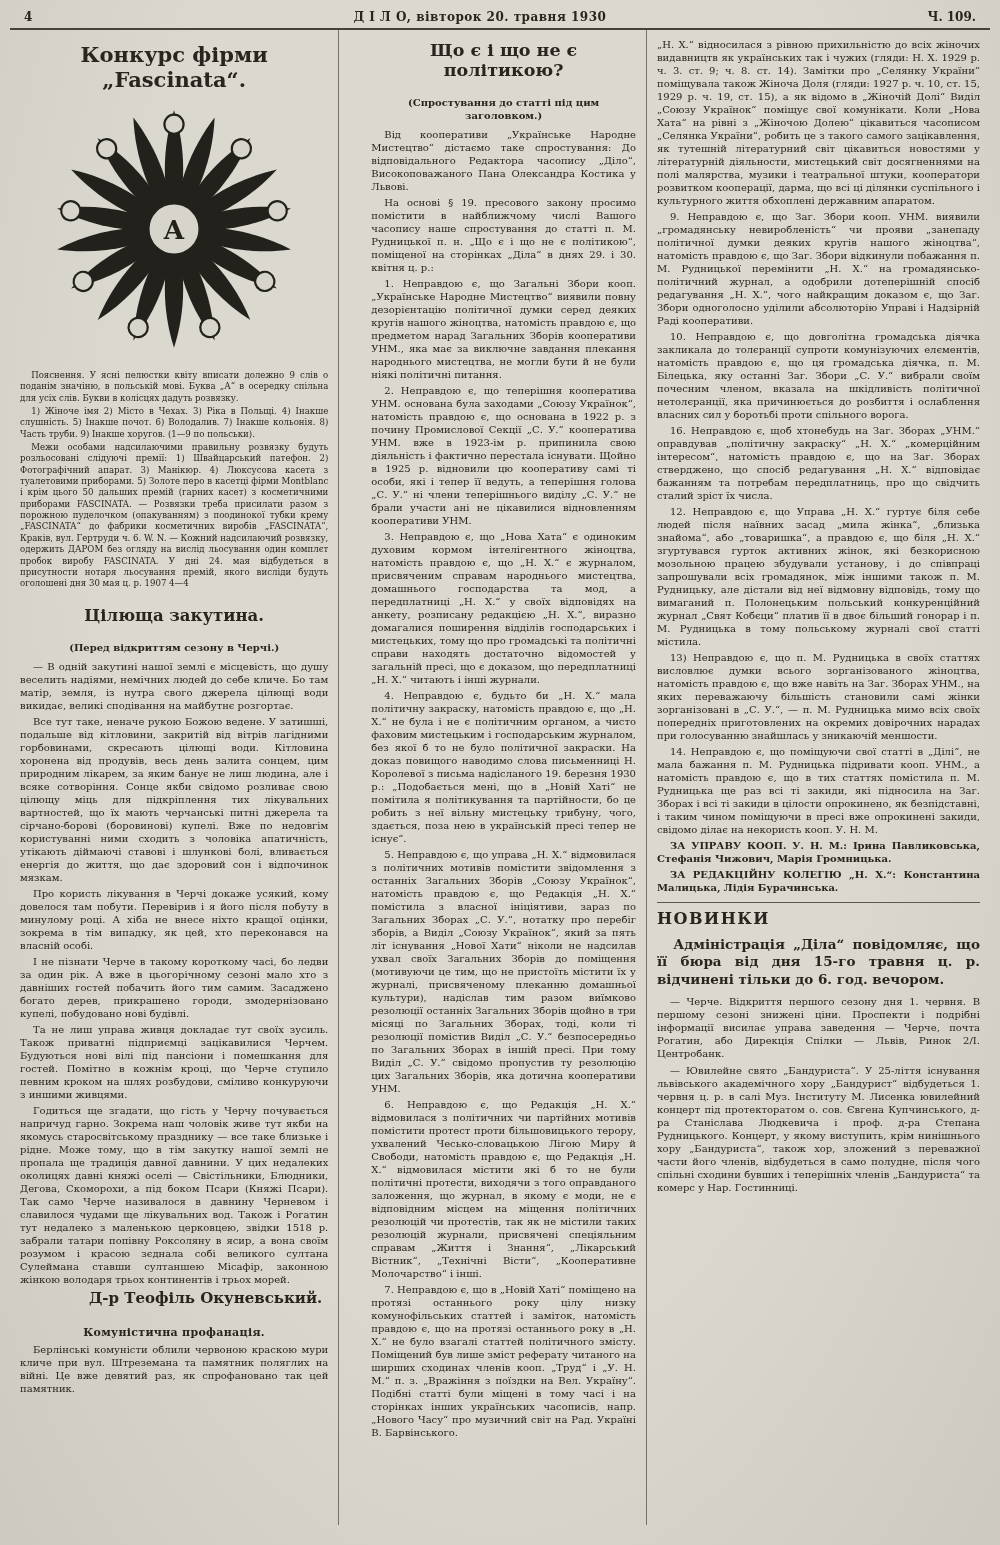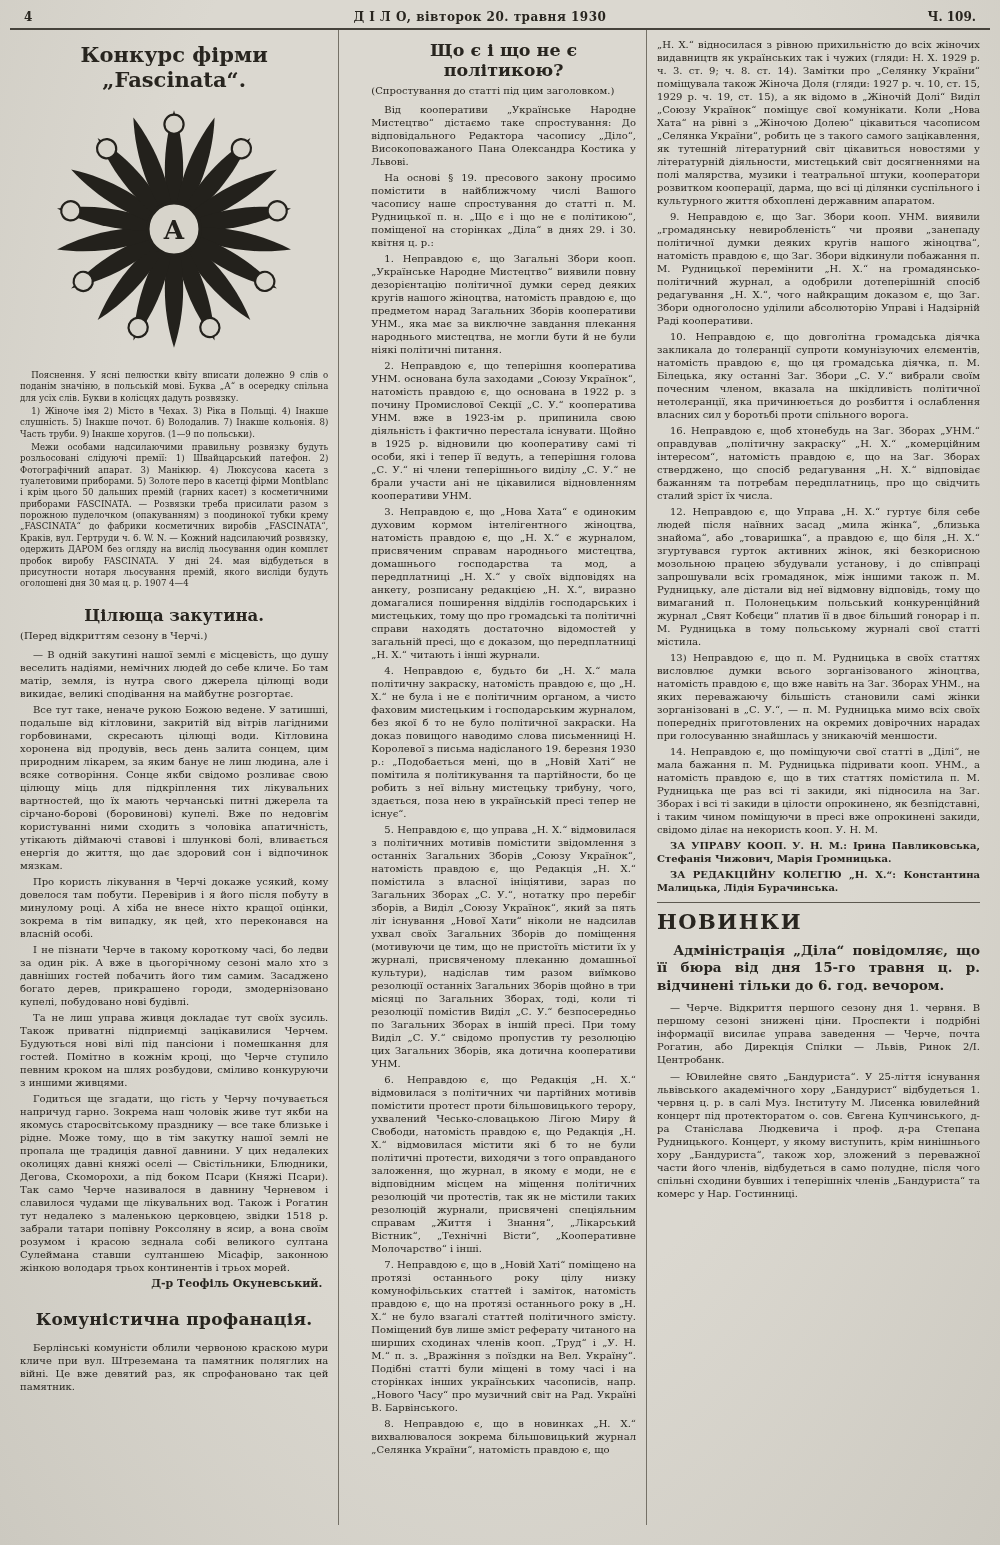--- a/index.html
+++ b/index.html
@@ -27,27 +27,27 @@
   .col-mid   { width: 31.5%; border-left: 1px solid #757167; border-right: 1px solid #757167; padding-left: 32px; }
   .col-right { width: 35%; }
 
   p { margin: 0 0 3px; text-align: justify; text-indent: 1.3em; font-size: 10px; line-height: 1.3; }
   .no-indent { text-indent: 0; }
   .smallprint p { font-size: 8.6px; line-height: 1.32; margin-bottom: 2px; }
 
   .h-contest { font-size: 21px; font-weight: bold; text-align: center; margin: 4px 0 6px; }
   .flower-wrap { text-align: center; margin: 2px 0 6px; }
   .h-article { font-size: 16.5px; font-weight: bold; text-align: center; margin: 16px 0 2px; }
-  .h-article-sm { font-size: 17px; font-weight: bold; text-align: center; margin: 18px 0 12px; letter-spacing: .3px; }
-  .subtitle { text-align: left; font-weight: normal; font-size: 10px; margin: 4px 0 6px; text-indent: 0; }
+  .h-article-sm { font-size: 11px; font-weight: bold; text-align: center; margin: 18px 0 4px; letter-spacing: .3px; }
+  .subtitle { text-align: center; font-weight: bold; font-size: 10px; margin: 16px 0 6px; text-indent: 0; }
   .h-mid { font-size: 17.5px; font-weight: bold; text-align: center; margin: 2px 0 3px; }
-  .signature { text-align: right; font-weight: bold; font-size: 11px; text-indent: 0; margin: 2px 6px 4px 0; }
+  .signature { text-align: right; font-weight: bold; font-size: 15px; text-indent: 0; margin: 2px 6px 4px 0; }
   .sig-line { font-weight: bold; text-indent: 1.3em; }
   .rule { border: none; border-top: 1px solid #5c584f; margin: 8px 0 6px; }
-  .h-news { font-size: 21px; font-weight: bold; letter-spacing: 1.5px; margin: 4px 0 8px; text-align: left; }
+  .h-news { font-size: 16px; font-weight: bold; letter-spacing: 1.5px; margin: 4px 0 8px; text-align: left; }
   .lead { font-weight: bold; font-size: 13.5px; line-height: 1.28; text-indent: 1.2em; margin-bottom: 7px; }
   .news-item { margin-bottom: 4px; }
 </style>
 </head>
 <body>
 
 <div class="page">
 
   <header class="masthead">
     <span>4</span>
@@ -130,21 +130,20 @@
       <div>
           <p>Від кооперативи „Українське Народне Мистецтво“ дістаємо таке спростування: До відповідального Редактора часопису „Діло“, Високоповажаного Пана Олександра Костика у Львові.</p>
           <p>На основі § 19. пресового закону просимо помістити в найближчому числі Вашого часопису наше спростування до статті п. М. Рудницької п. н. „Що є і що не є політикою“, поміщеної на сторінках „Діла“ в днях 29. і 30. квітня ц. р.:</p>
           <p>1. Неправдою є, що Загальні Збори кооп. „Українське Народне Мистецтво“ виявили повну дезорієнтацію політичної думки серед деяких кругів нашого жіноцтва, натомість правдою є, що предметом нарад Загальних Зборів кооперативи УНМ., яка має за виключне завдання плекання народнього мистецтва, не могли бути й не були ніякі політичні питання.</p>
           <p>2. Неправдою є, що теперішня кооператива УНМ. основана була заходами „Союзу Українок“, натомість правдою є, що основана в 1922 р. з почину Промислової Секції „С. У.“ кооператива УНМ. вже в 1923-ім р. припинила свою діяльність і фактично перестала існувати. Щойно в 1925 р. відновили цю кооперативу самі ті особи, які і тепер її ведуть, а теперішня голова „С. У.“ ні члени теперішнього виділу „С. У.“ не брали участи ані не цікавилися відновленням кооперативи УНМ.</p>
           <p>3. Неправдою є, що „Нова Хата“ є одиноким духовим кормом інтелігентного жіноцтва, натомість правдою є, що „Н. Х.“ є журналом, присвяченим справам народнього мистецтва, домашнього господарства та мод, а передплатниці „Н. Х.“ у своїх відповідях на анкету, розписану редакцією „Н. Х.“, виразно домагалися поширення відділів господарських і мистецьких, тому що про громадські та політичні справи находять достаточно відомостей у загальній пресі, що є доказом, що передплатниці „Н. Х.“ читають і інші журнали.</p>
           <p>4. Неправдою є, будьто би „Н. Х.“ мала політичну закраску, натомість правдою є, що „Н. Х.“ не була і не є політичним органом, а чисто фаховим мистецьким і господарським журналом, без якої б то не було політичної закраски. На доказ повищого наводимо слова письменниці Н. Королевої з письма надісланого 19. березня 1930 р.: „Подобається мені, що в „Новій Хаті“ не помітила я політикування та партійности, бо це робить з неї вільну мистецьку трибуну, чого, здається, поза нею в українській пресі тепер не існує“.</p>
           <p>5. Неправдою є, що управа „Н. Х.“ відмовилася з політичних мотивів помістити звідомлення з останніх Загальних Зборів „Союзу Українок“, натомість правдою є, що Редакція „Н. Х.“ помістила з власної ініціятиви, зараз по Загальних Зборах „С. У.“, нотатку про перебіг зборів, а Виділ „Союзу Українок“, який за пять літ існування „Нової Хати“ ніколи не надсилав ухвал своїх Загальних Зборів до поміщення (мотивуючи це тим, що не пристоїть містити їх у журналі, присвяченому плеканню домашньої культури), надіслав тим разом виїмково резолюції останніх Загальних Зборів щойно в три місяці по Загальних Зборах, тоді, коли ті резолюції помістив Виділ „С. У.“ безпосередньо по Загальних Зборах в іншій пресі. При тому Виділ „С. У.“ свідомо пропустив ту резолюцію цих Загальних Зборів, яка дотична кооперативи УНМ.</p>
           <p>6. Неправдою є, що Редакція „Н. Х.“ відмовилася з політичних чи партійних мотивів помістити протест проти більшовицького терору, ухвалений Чесько-словацькою Лігою Миру й Свободи, натомість правдою є, що Редакція „Н. Х.“ відмовилася містити які б то не були політичні протести, виходячи з того оправданого заложення, що журнал, в якому є моди, не є відповідним місцем на міщення політичних резолюцій чи протестів, так як не містили таких резолюцій журнали, присвячені спеціяльним справам „Життя і Знання“, „Лікарський Вістник“, „Технічні Вісти“, „Кооперативне Молочарство“ і інші.</p>
           <p>7. Неправдою є, що в „Новій Хаті“ поміщено на протязі останнього року цілу низку комунофільських статтей і заміток, натомість правдою є, що на протязі останнього року в „Н. Х.“ не було взагалі статтей політичного змісту. Поміщений був лише зміст реферату читаного на ширших сходинах членів кооп. „Труд“ і „У. Н. М.“ п. з. „Вражіння з поїздки на Вел. Україну“. Подібні статті були міщені в тому часі і на сторінках інших українських часописів, напр. „Нового Часу“ про музичний світ на Рад. Україні В. Барвінського.</p>
-          <p>8. Неправдою є, що в новинках „Н. Х.“ вихвалювалося зокрема більшовицький журнал „Селянка України“, натомість правдою є, що</p>
         </div>
     </section>
 
     <section class="col col-right">
       <p class="no-indent">„Н. Х.“ відносилася з рівною прихильністю до всіх жіночих видавництв як українських так і чужих (гляди: Н. Х. 1929 р. ч. 3. ст. 9; ч. 8. ст. 14). Замітки про „Селянку України“ поміщувала також Жіноча Доля (гляди: 1927 р. ч. 10, ст. 15, 1929 р. ч. 19, ст. 15), а як відомо в „Жіночій Долі“ Виділ „Союзу Українок“ поміщує свої комунікати. Коли „Нова Хата“ на рівні з „Жіночою Долею“ цікавиться часописом „Селянка України“, робить це з такого самого зацікавлення, як тутешній літературний світ цікавиться новостями у літературній діяльности, мистецький світ досягненнями на полі малярства, музики і театральної штуки, кооператори розвитком кооперації, дарма, що всі ці ділянки суспільного і культурного життя обхоплені державним апаратом.</p>
       <div>
           <p>9. Неправдою є, що Заг. Збори кооп. УНМ. виявили „громадянську невиробленість“ чи прояви „занепаду політичної думки деяких кругів нашого жіноцтва“, натомість правдою є, що Заг. Збори відкинули побажання п. М. Рудницької перемінити „Н. Х.“ на громадянсько-політичний журнал, а одобрили дотеперішній спосіб редагування „Н. Х.“, чого найкращим доказом є, що Заг. Збори одноголосно уділили абсолюторію Управі і Надзірній Раді кооперативи.</p>
           <p>10. Неправдою є, що довголітна громадська діячка закликала до толєранції супроти комунізуючих елєментів, натомість правдою є, що ця громадська діячка, п. М. Білецька, яку останні Заг. Збори „С. У.“ вибрали своїм почесним членом, вказала на шкідливість політичної нетолєранції, яка причинюється до розбиття і ослаблення власних сил у боротьбі проти спільного ворога.</p>
           <p>16. Неправдою є, щоб хтонебудь на Заг. Зборах „УНМ.“ оправдував „політичну закраску“ „Н. Х.“ „комерційним інтересом“, натомість правдою є, що на Заг. Зборах стверджено, що спосіб редагування „Н. Х.“ відповідає бажанням та потребам передплатниць, про що свідчить сталий зріст їх числа.</p>
           <p>12. Неправдою є, що Управа „Н. Х.“ гуртує біля себе людей після наївних засад „мила жінка“, „близька знайома“, або „товаришка“, а правдою є, що біля „Н. Х.“ згуртувався гурток активних жінок, які безкорисною мозольною працею збудували установу, і до співпраці запрошували всіх громадянок, між іншими також п. М. Рудницьку, але дістали від неї відмовну відповідь, тому що вимаганий п. Полонецьким польський конкуренційний журнал „Свят Кобєци“ платив її в двоє більший гонорар і п. М. Рудницька в тому польському журналі свої статті містила.</p>

